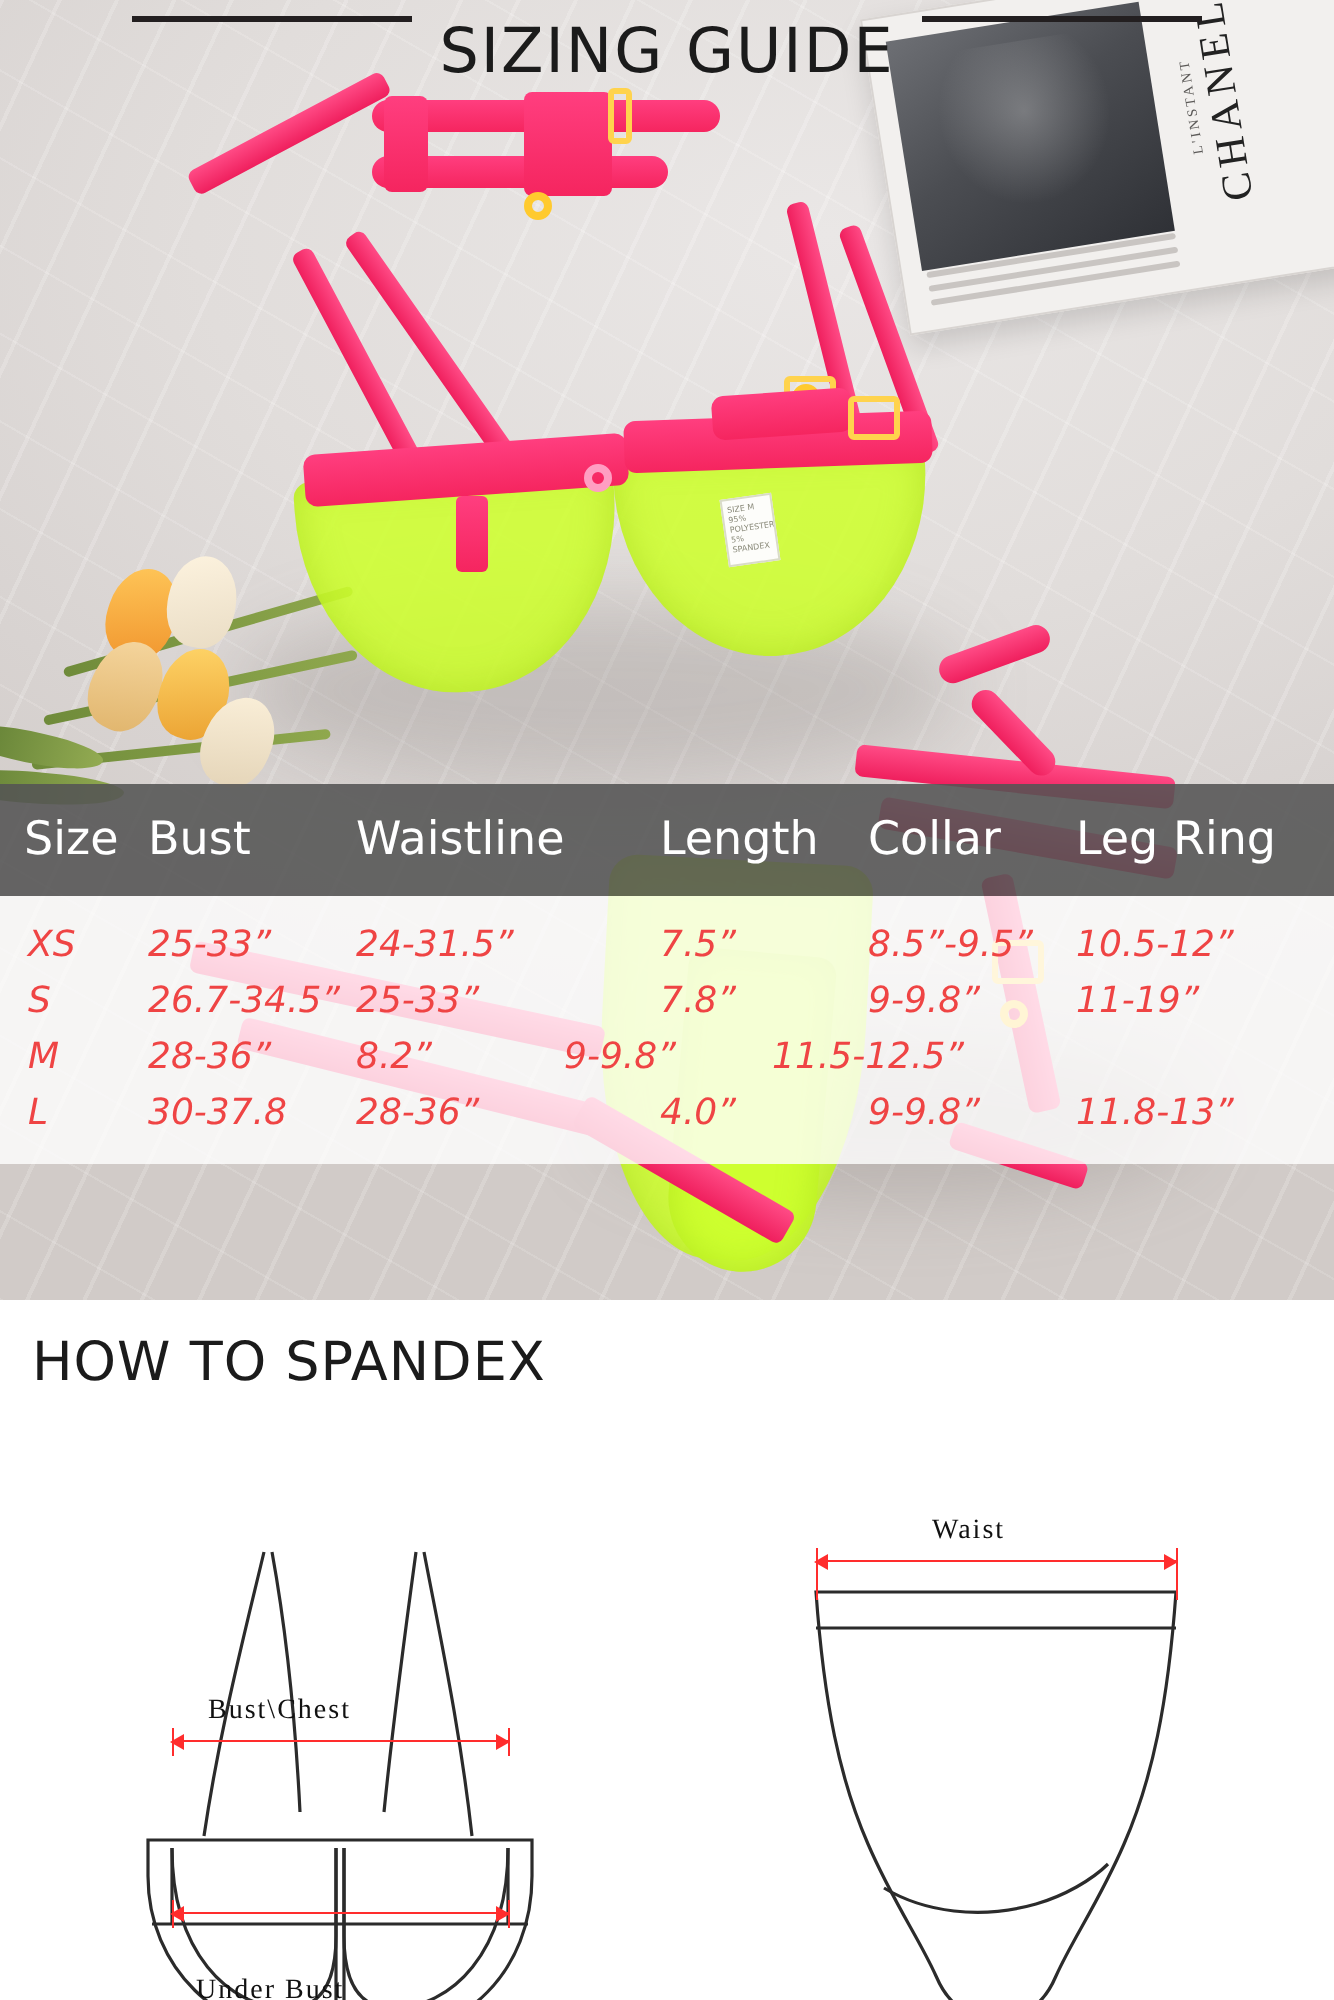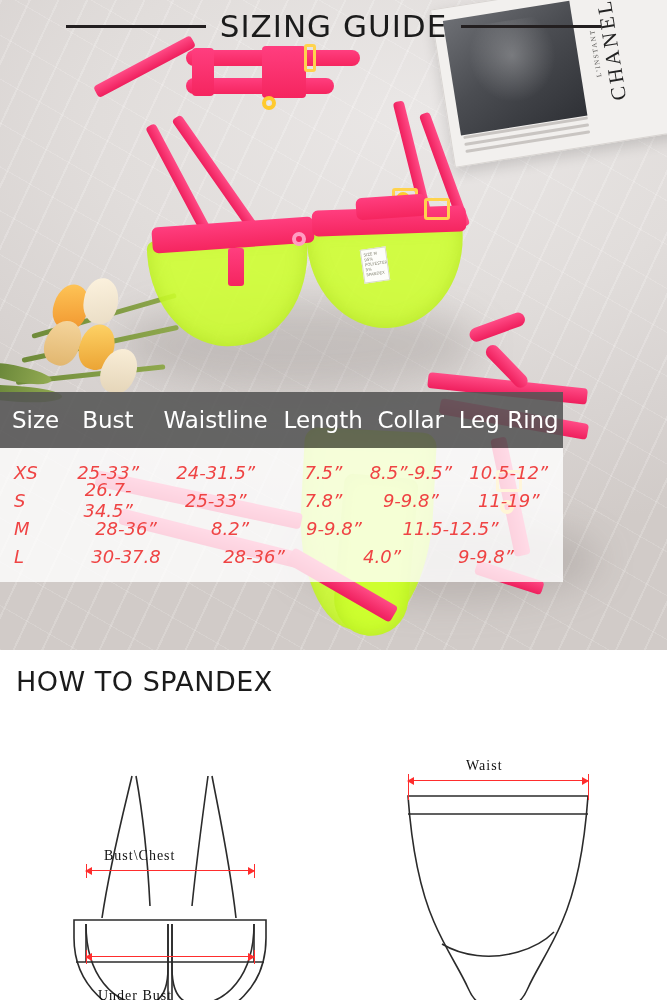--- a/index.html
+++ b/index.html
@@ -148,21 +148,20 @@
     line-height: 1.25;
     overflow: hidden;
   }
 
   
   .title-wrap {
     position: absolute;
     left: 0; top: 8px;
     width: 667px;
     display: flex;
-    align-items: center;
     justify-content: center;
     gap: 14px;
     z-index: 20;
   }
   .title-wrap .rule {
     height: 3px;
     width: 140px;
     background: #231f20;
   }
   .title-text {
@@ -170,40 +169,40 @@
     font-size: 31px;
     letter-spacing: 1px;
     color: #1b1b1b;
     white-space: nowrap;
   }
 
   
   .table {
     position: absolute;
     left: 0; top: 392px;
-    width: 563px;
+    width: 667px;
     z-index: 15;
   }
   .table-head {
     display: flex;
     background: rgba(84,84,84,0.88);
     height: 56px;
     align-items: center;
   }
   .table-body {
     background: rgba(255,255,255,0.80);
     padding: 10px 0 12px 0;
   }
   .trow {
     display: flex;
     height: 28px;
     align-items: center;
   }
   .cell {
-    text-align: center;
+    text-align: left;
     font-family: "DejaVu Sans", sans-serif;
   }
   .c0 { width: 74px; }
   .c1 { width: 104px; }
   .c2 { width: 152px; }
   .c3 { width: 104px; }
   .c4 { width: 104px; }
   .c5 { width: 129px; }
   .table-head .cell {
     color: #ffffff;
@@ -385,20 +384,21 @@
         <div class="cell c3">8.2”</div>
         <div class="cell c4">9-9.8”</div>
         <div class="cell c5">11.5-12.5”</div>
       </div>
       <div class="trow">
         <div class="cell c0">L</div>
         <div class="cell c1">30-37.8</div>
         <div class="cell c2">28-36”</div>
         <div class="cell c3">4.0”</div>
         <div class="cell c4">9-9.8”</div>
+        <div class="cell c5">11.8-13”</div>
       </div>
     </div>
   </div>
 
   <div class="howto">
     <div class="howto-title">HOW TO SPANDEX</div>
 
     <div class="diagram" style="left:40px; top:56px; width:280px; height:280px;">
       <svg class="line-art" width="280" height="280" viewBox="0 0 280 280">
 

